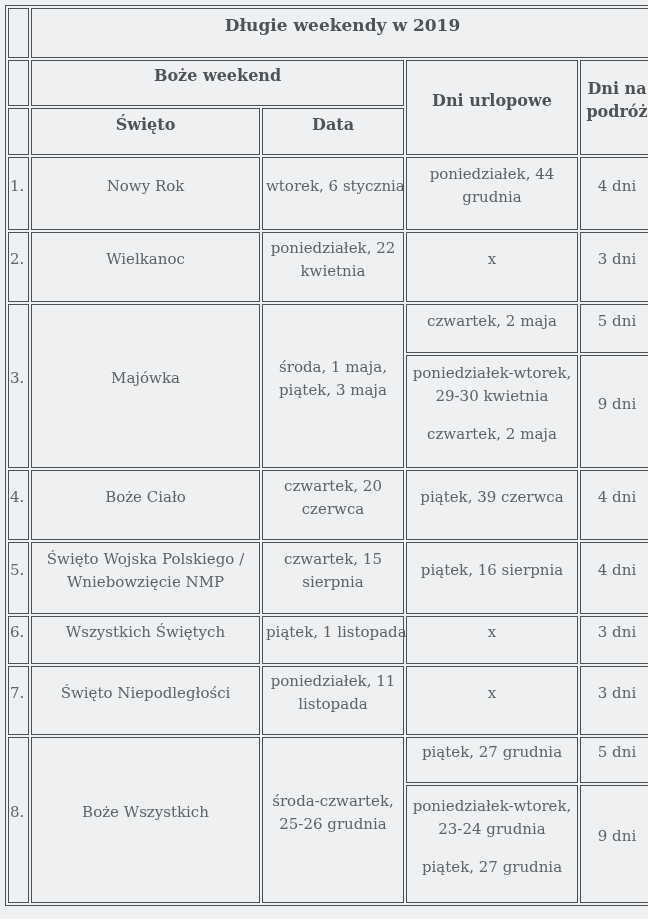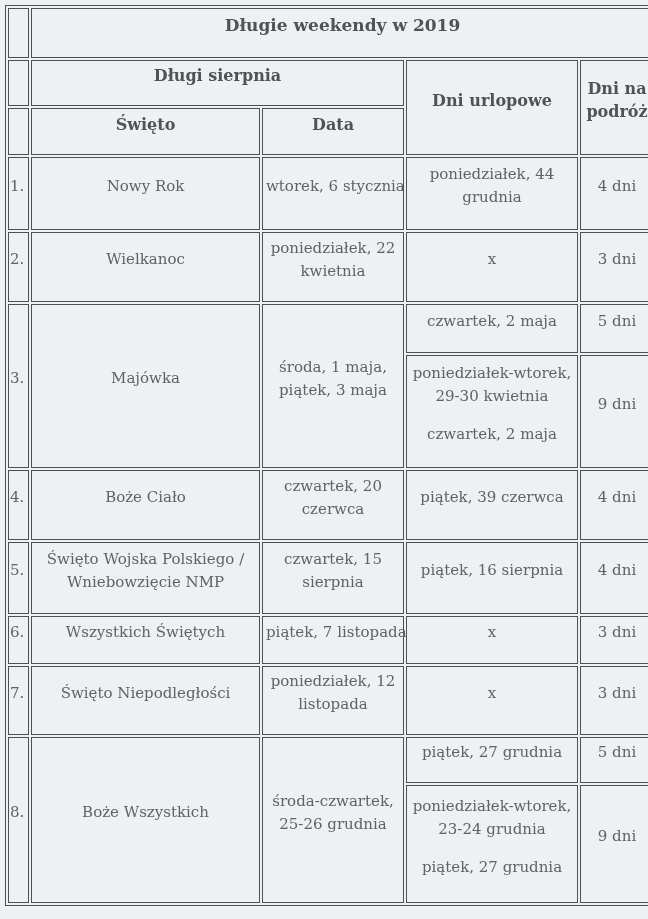--- a/index.html
+++ b/index.html
@@ -83,21 +83,21 @@
     <tbody>
       <tr class="trA">
         <td class="num"></td>
         <td class="hdr title-cell" colspan="4">
             <p>Długie weekendy w 2019</p>
           </td>
       </tr>
       <tr class="trB">
         <td class="num"></td>
         <td class="hdr" colspan="2">
-            <p>Długi sierpnia</p>
+            <p>Boże weekend</p>
           </td>
         <td class="hdr" rowspan="2">
             <p>Dni urlopowe</p>
           </td>
         <td class="hdr" rowspan="2">
             <p>Dni na
 podróż</p>
           </td>
       </tr>
       <tr class="trC">
@@ -217,39 +217,39 @@
       </tr>
 
       <tr class="tr6">
         <td class="num">
             <p>6.</p>
           </td>
         <td>
             <p>Wszystkich Świętych</p>
           </td>
         <td>
-            <p>piątek, 7 listopada</p>
+            <p>piątek, 1 listopada</p>
           </td>
         <td>
             <p>x</p>
           </td>
         <td>
             <p>3 dni</p>
           </td>
       </tr>
 
       <tr class="tr7">
         <td class="num">
             <p>7.</p>
           </td>
         <td>
             <p>Święto Niepodległości</p>
           </td>
         <td>
-            <p>poniedziałek, 12
+            <p>poniedziałek, 11
 listopada</p>
           </td>
         <td>
             <p>x</p>
           </td>
         <td>
             <p>3 dni</p>
           </td>
       </tr>
 

